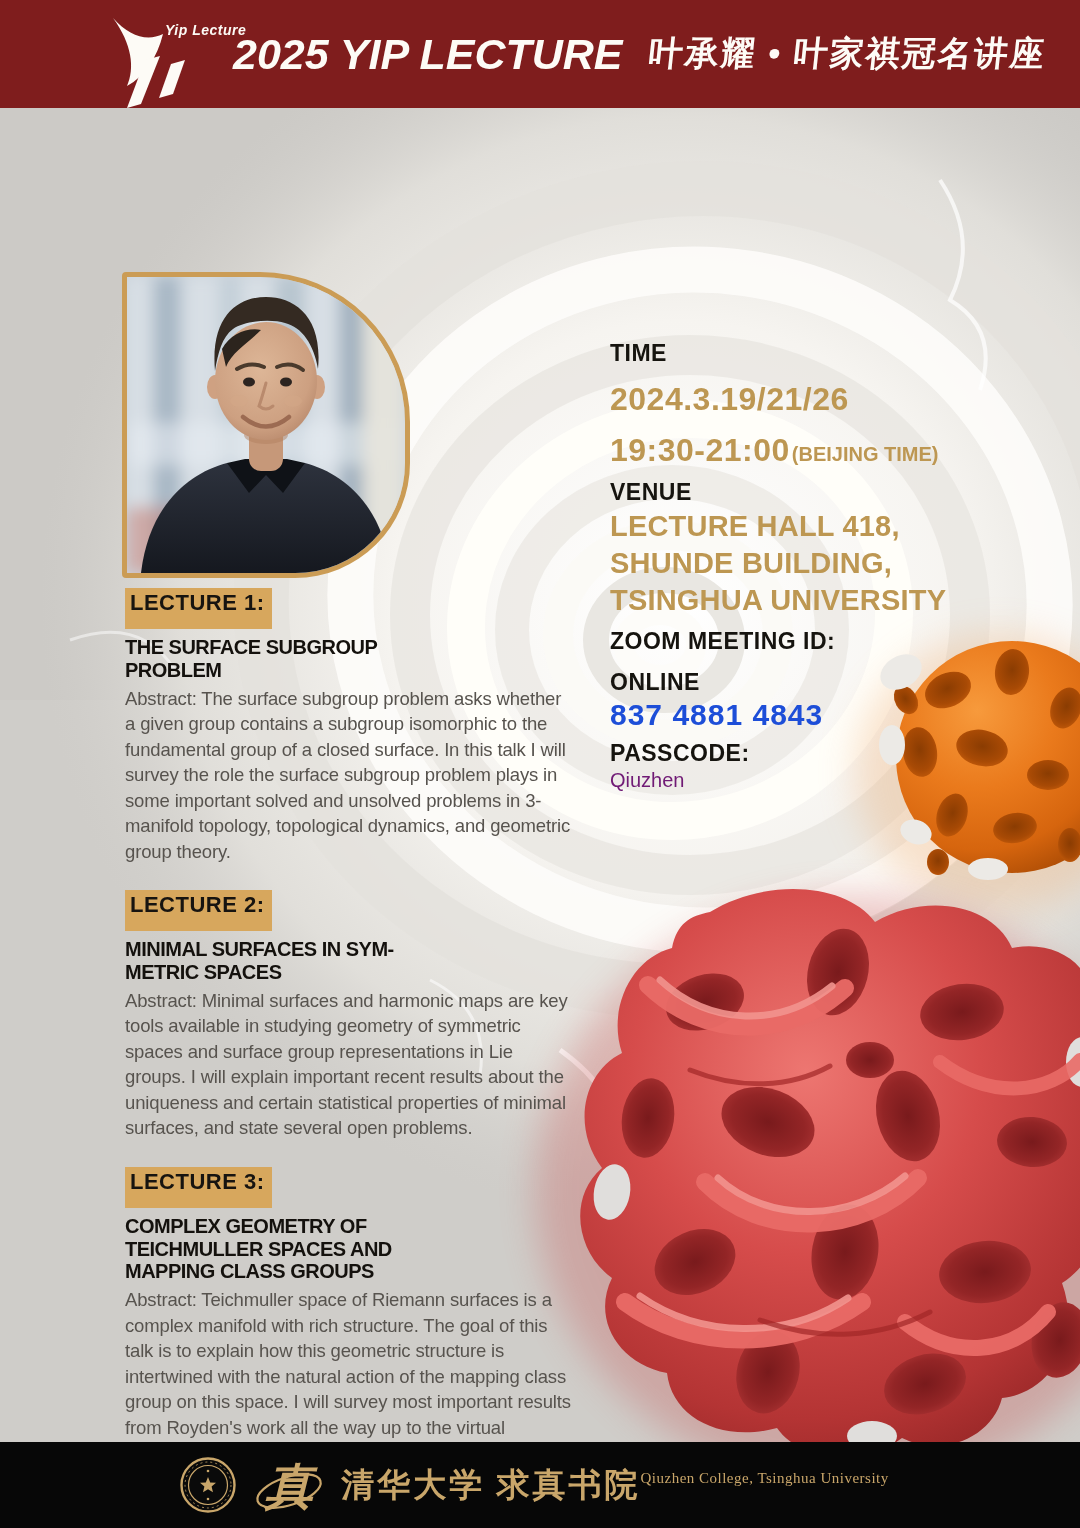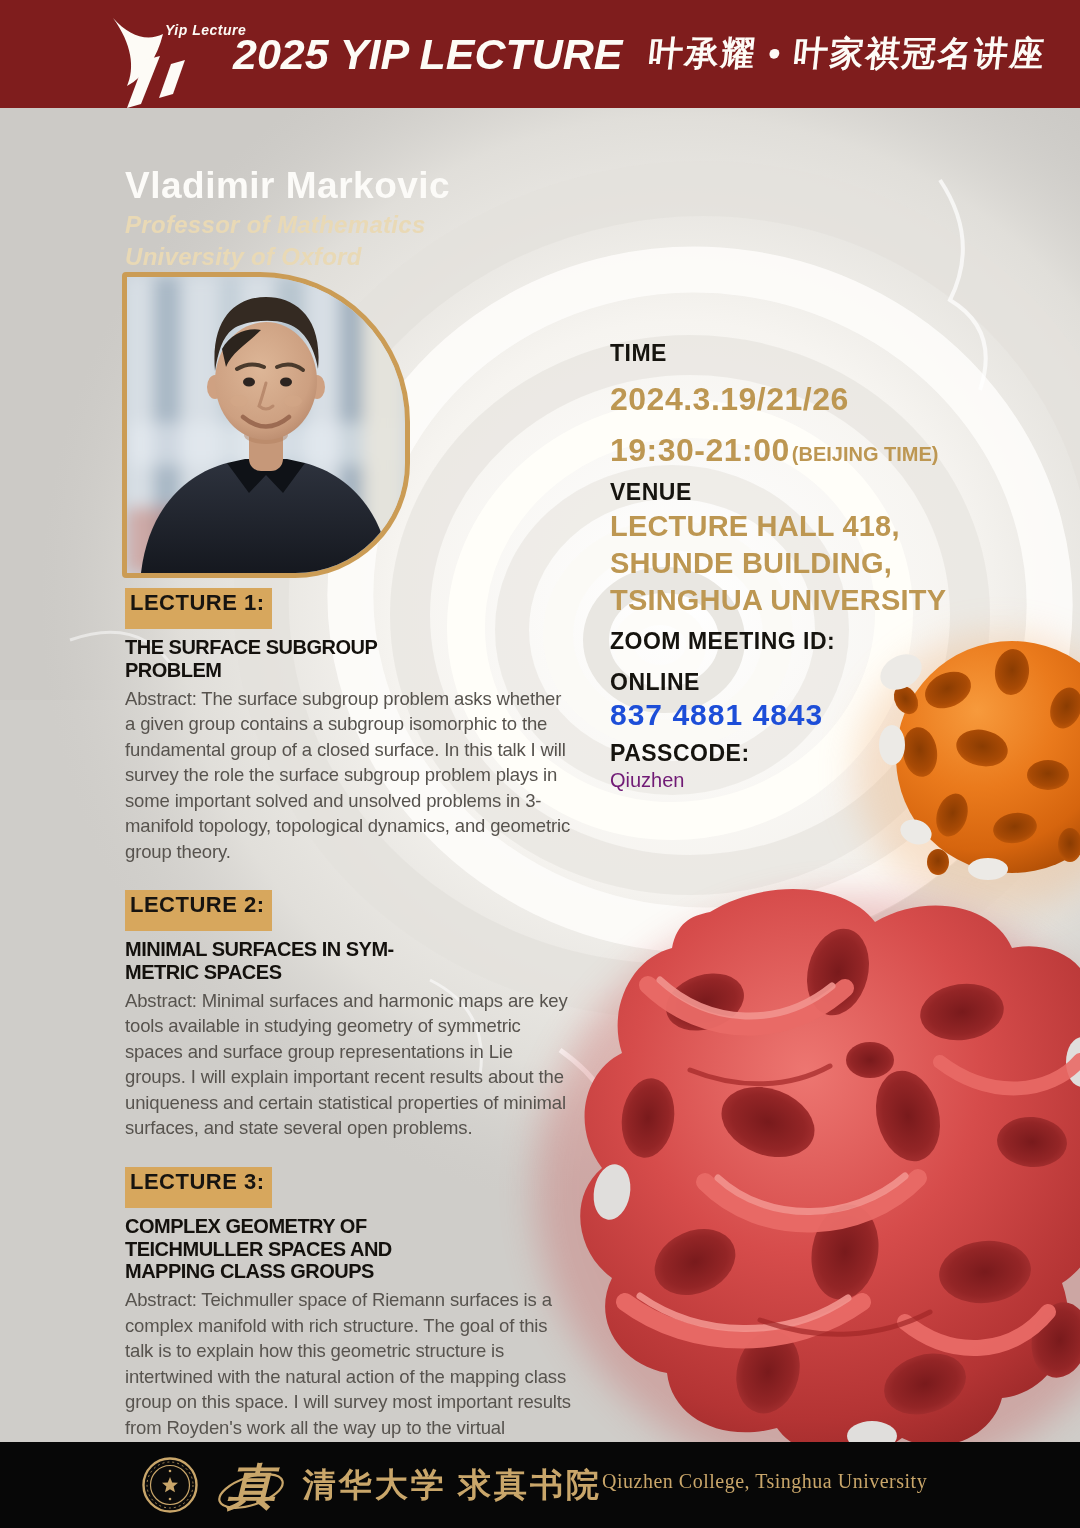--- a/index.html
+++ b/index.html
@@ -77,21 +77,21 @@
     position:absolute;left:0;bottom:0;width:1080px;height:86px;z-index:4;
     background:#070707;display:flex;align-items:center;justify-content:center;
   }
   .footer-inner{display:flex;align-items:center;gap:16px;transform:translateX(-6px);}
   .org-text{display:flex;flex-direction:row;align-items:flex-start;}
   .org-zh{
     color:#c9a66a;font-size:33px;font-weight:bold;letter-spacing:3px;
     font-family:"Liberation Serif",serif;line-height:1.05;
   }
   .org-en{
-    color:#c9a66a;font-size:20px;font-family:"Liberation Serif",serif;
+    color:#c9a66a;font-size:15px;font-family:"Liberation Serif",serif;
     letter-spacing:.5px;margin-top:2px;
   }
 </style>
 </head>
 <body>
 
 <div class="poster">
 
   <svg class="bg-art" viewBox="0 0 1080 1528" xmlns="http://www.w3.org/2000/svg">
     <defs>
@@ -223,25 +223,20 @@
           <path d="M 40 44 L 55 40 L 36 88 L 22 92 Z"></path>
           <path d="M 66 48 L 80 44 L 68 78 L 54 82 Z"></path>
         </g>
       </svg>
       <span class="logo-text">Yip Lecture</span>
     </div>
     <h1 class="banner-title-en">2025 YIP LECTURE</h1>
     <span class="banner-title-zh">叶承耀 • 叶家祺冠名讲座</span>
   </header>
 
-  <section class="speaker">
-    <div class="speaker-name">Vladimir Markovic</div>
-    <div class="speaker-role">Professor of Mathematics</div>
-    <div class="speaker-affil">University of Oxford</div>
-  </section>
 
   <div class="photo">
     <svg width="278" height="296" viewBox="0 0 278 296">
       <defs>
         <linearGradient id="shirtG" x1="0" y1="0" x2="0" y2="1">
           <stop offset="0%" stop-color="#2d323d"></stop>
           <stop offset="100%" stop-color="#15181f"></stop>
         </linearGradient>
         <radialGradient id="skinG" cx="45%" cy="40%" r="65%">
           <stop offset="0%" stop-color="#ddb697"></stop>

